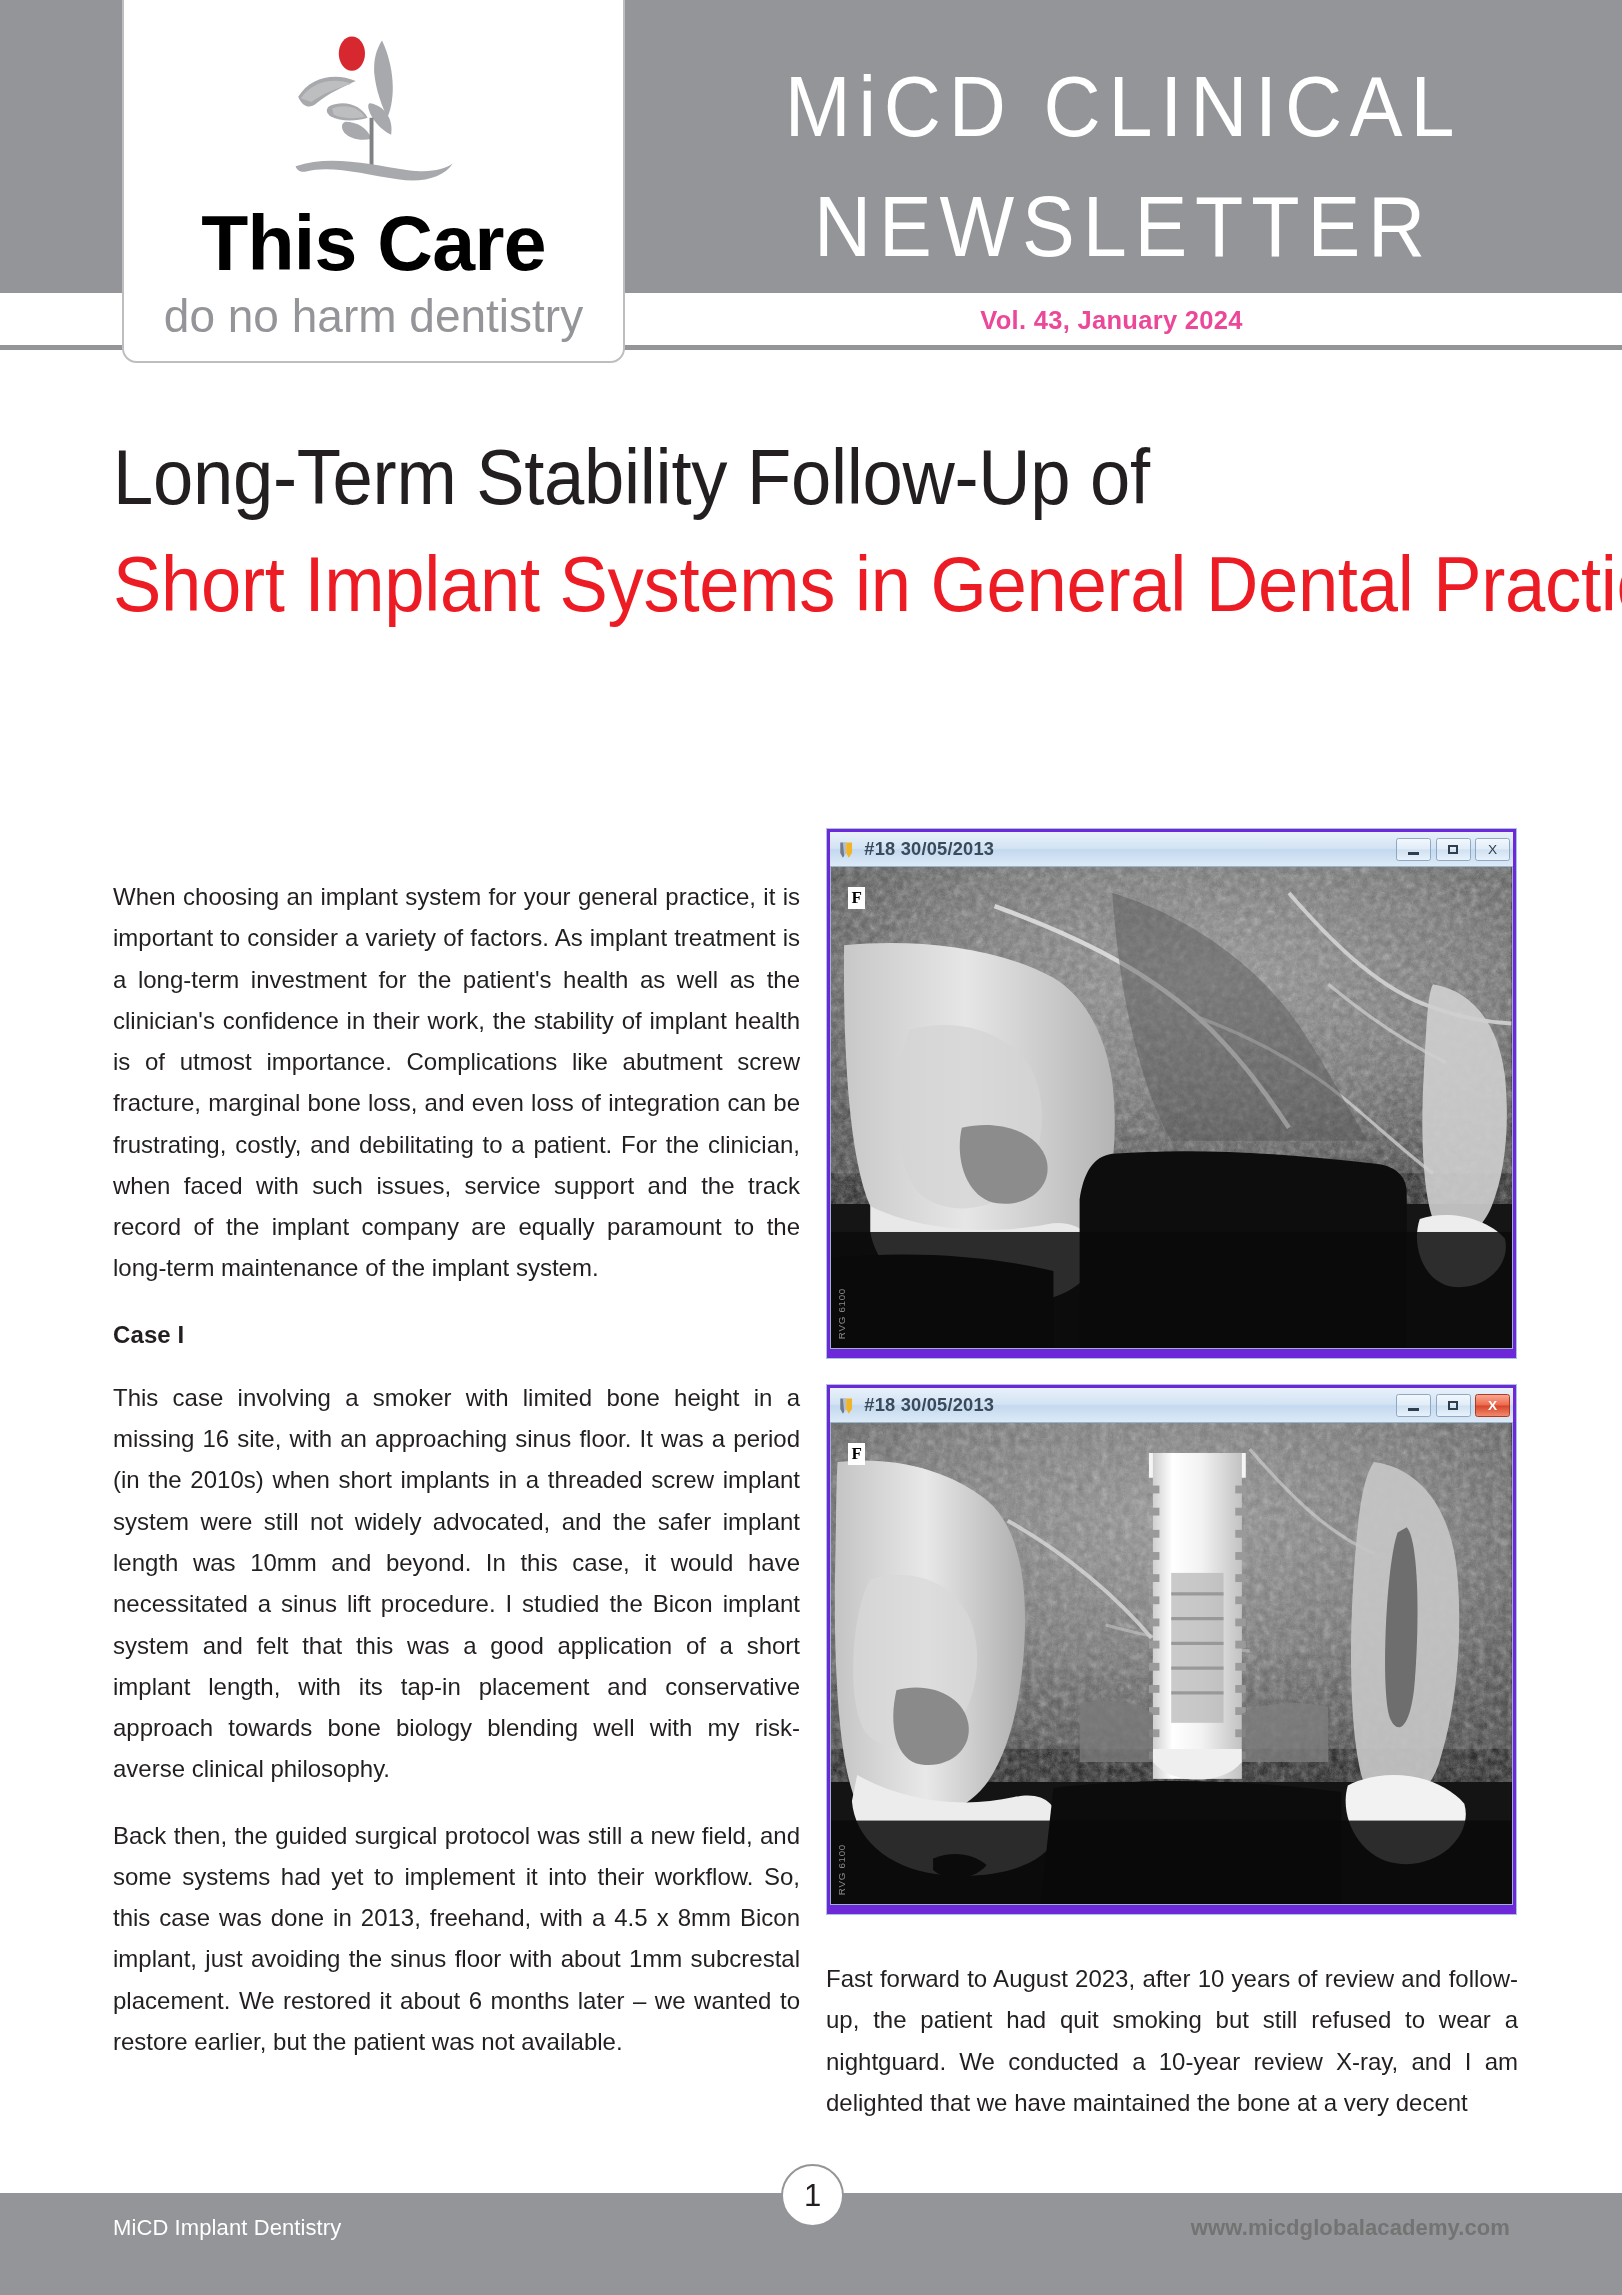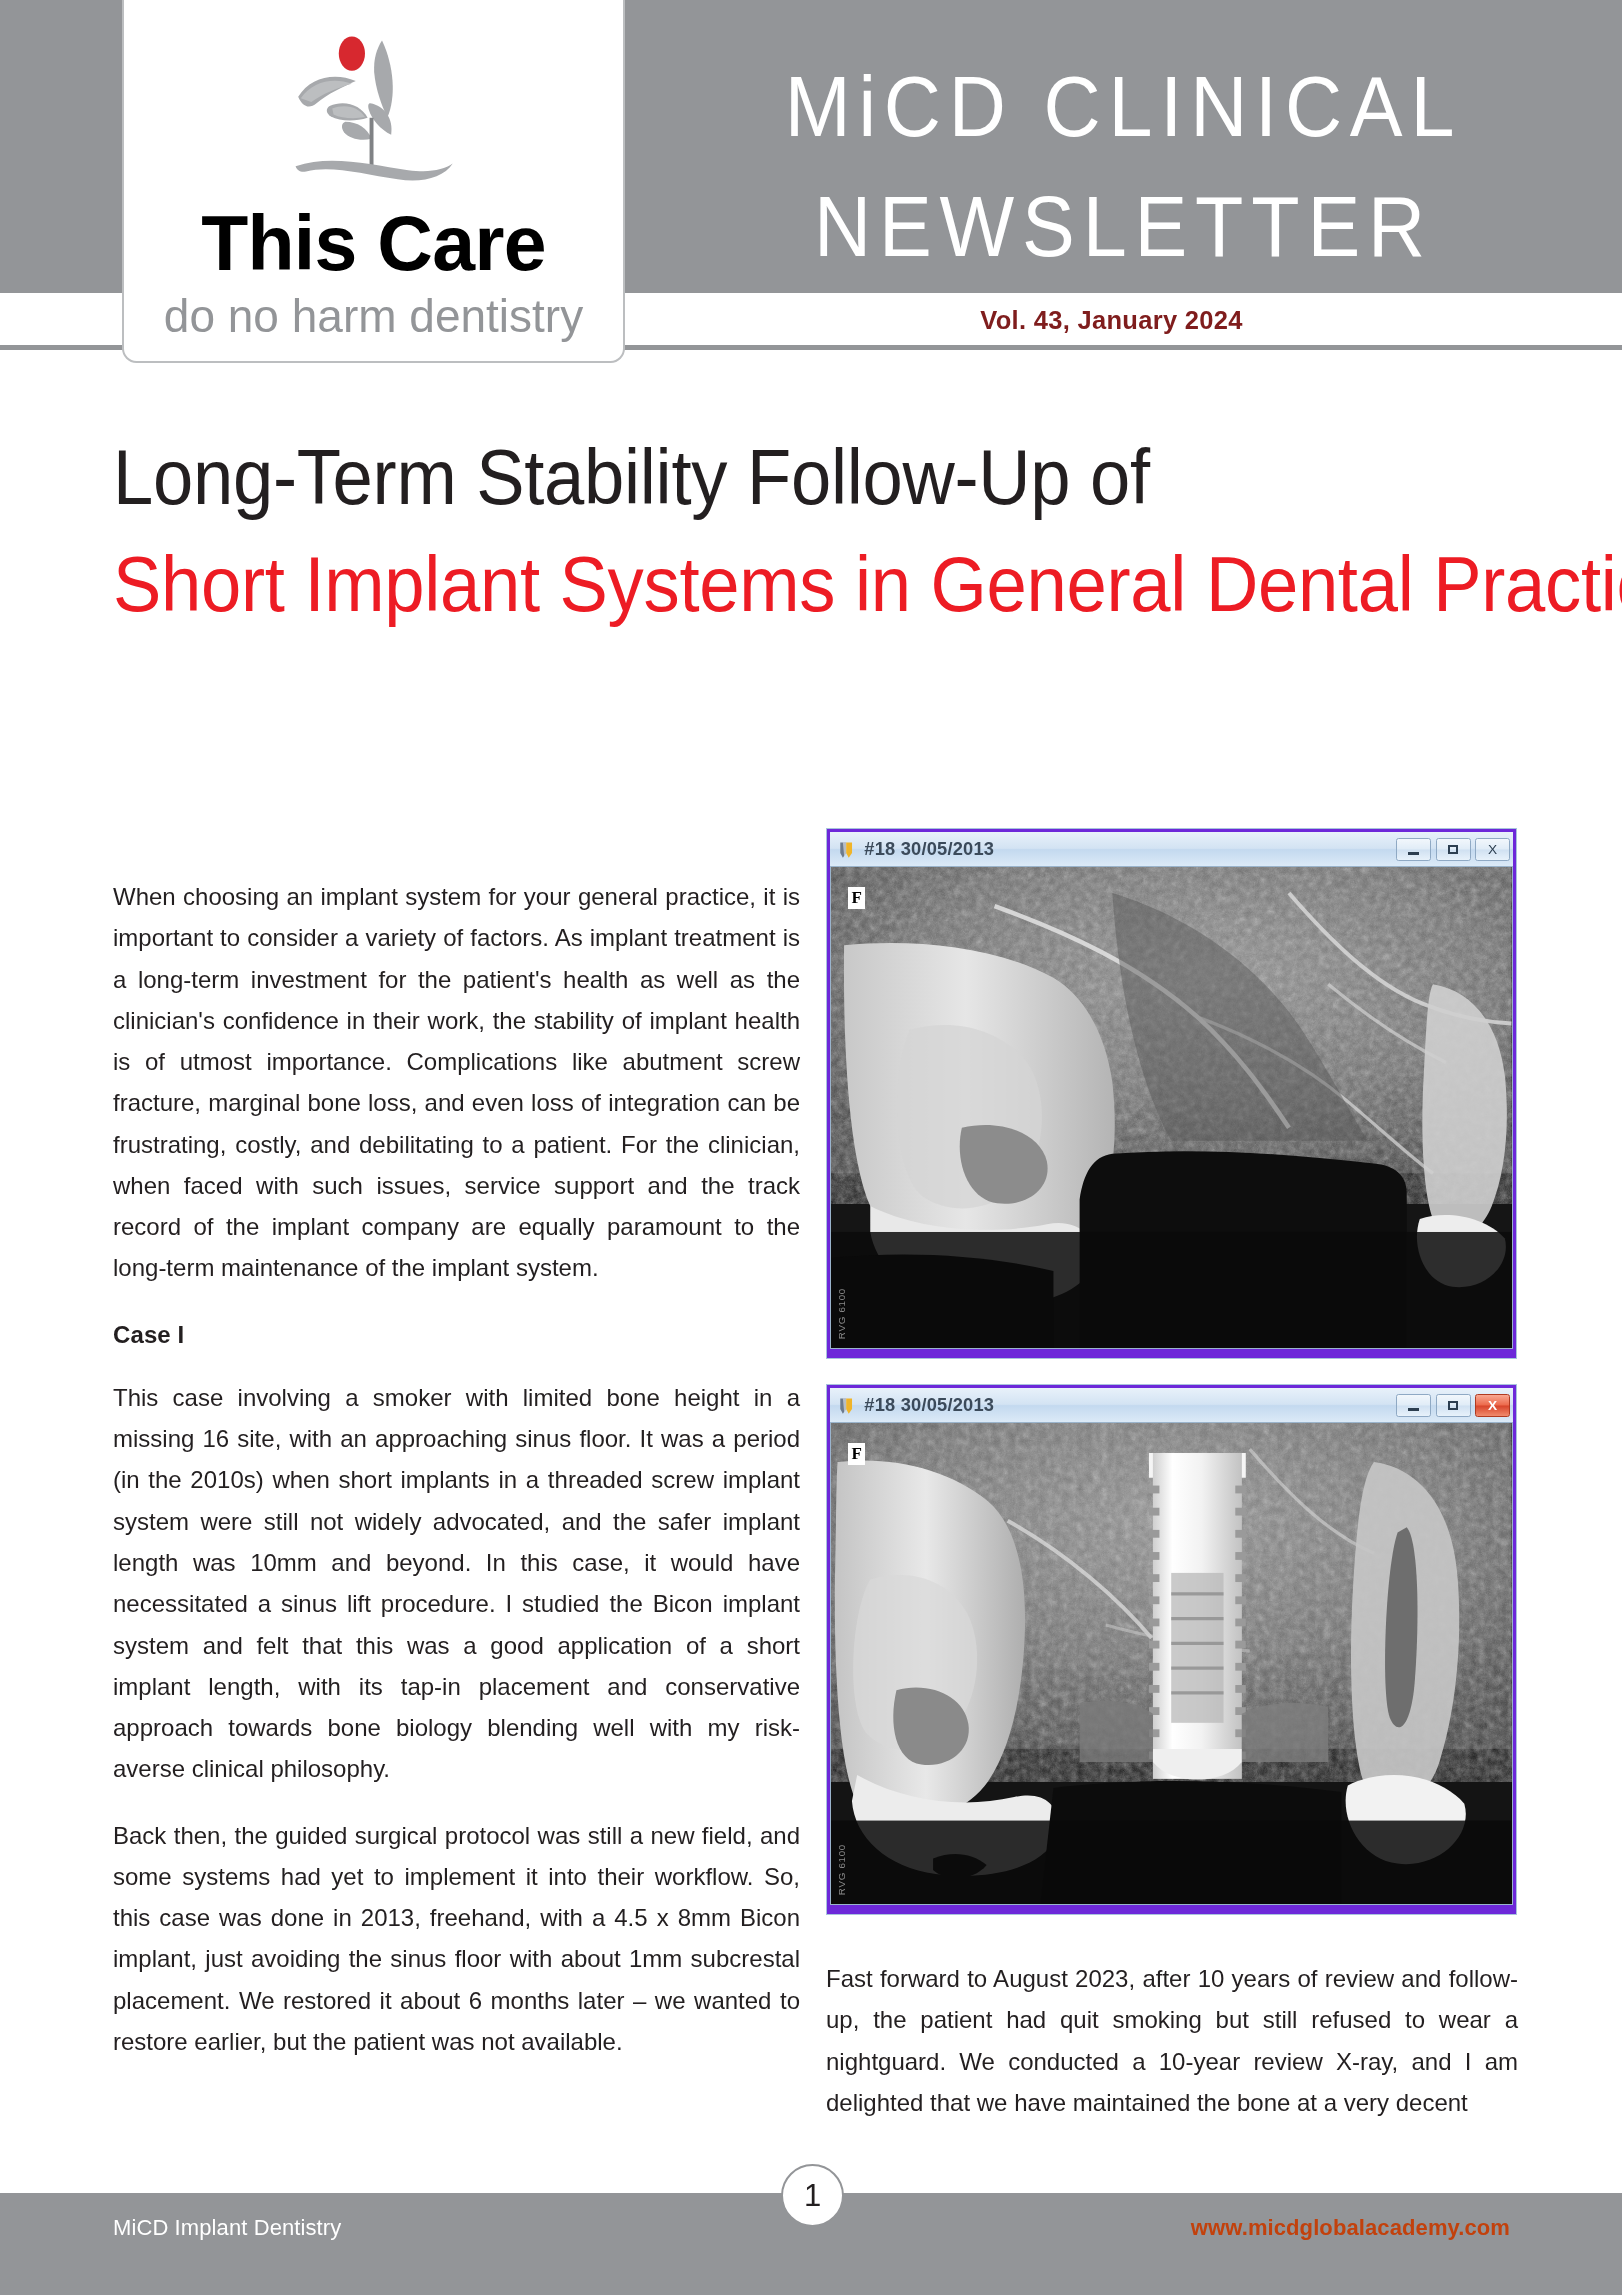--- a/index.html
+++ b/index.html
@@ -97,21 +97,21 @@
   #masthead .mh-line { display: block; }
 
   #vol-line {
     position: absolute;
     left: 624px;
     top: 306px;
     width: 975px;
     text-align: center;
     font-size: 25.5px;
     font-weight: 700;
-    color: #7f1d1d;
+    color: #ec4899;
     letter-spacing: 0.3px;
   }
 
   
   #title-block {
     position: absolute;
     left: 113px;
     top: 432px;
     width: 1400px;
   }
@@ -288,21 +288,21 @@
     top: 2215px;
     font-size: 22px;
     color: #ffffff;
     letter-spacing: 0.1px;
   }
   #footer-right {
     position: absolute;
     right: 113px;
     top: 2215px;
     font-size: 22px;
-    color: #c2410c;
+    color: #737373;
     letter-spacing: 0.1px;
     font-weight: 700;
     text-align: right;
   }
   #page-badge {
     position: absolute;
     left: 781px;
     top: 2164px;
     width: 63px;
     height: 63px;

